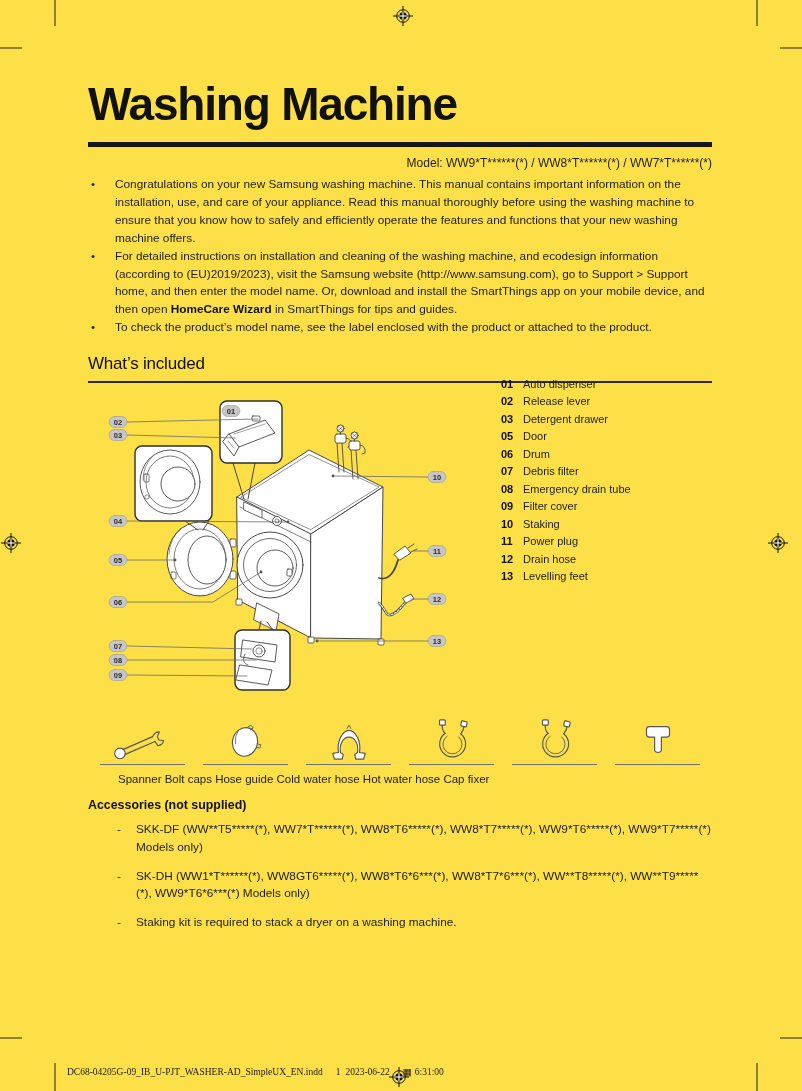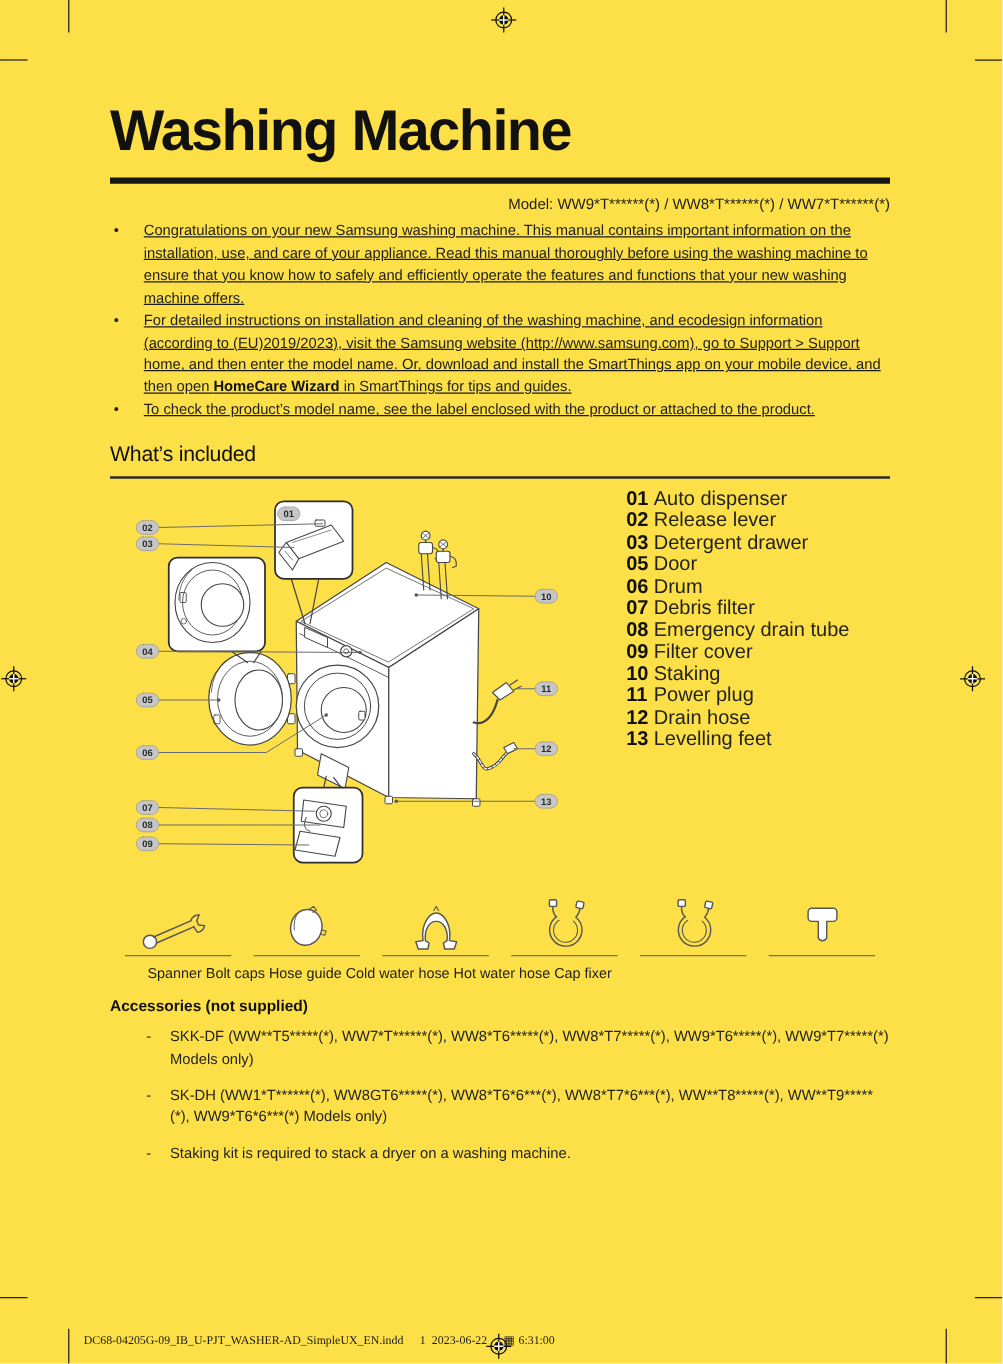--- a/index.html
+++ b/index.html
@@ -8,34 +8,34 @@
     font-family:"Liberation Sans", sans-serif; color:#1c1c1c; overflow:hidden;
   }
   .print-marks { position:absolute; left:0; top:0; width:802px; height:1091px; pointer-events:none; }
 
   .title { position:absolute; left:88px; top:76px; font-size:46px; font-weight:bold;
            letter-spacing:-1.2px; color:#111; line-height:56px; }
   .title-rule { position:absolute; left:88px; top:142px; width:624px; height:5px; background:#161616; }
   .model-line { position:absolute; left:88px; top:156px; width:624px; text-align:right;
                 font-size:12px; color:#1e1e1e; }
 
-  .intro { position:absolute; left:88px; top:176px; width:628px; margin:0; padding:0;text-decoration:underline; }
+  .intro { position:absolute; left:88px; top:176px; width:628px; margin:0; padding:0; }
   .intro li { list-style:none; position:relative; padding-left:27px;
               font-size:11.8px; line-height:17.9px; color:#222; }
   .intro li::before { content:"\2022"; position:absolute; left:3px; top:0; }
   .intro b { color:#111; }
 
   .included-heading { position:absolute; left:88px; top:354px; font-size:17px; font-weight:normal;
                       color:#0f0f0f; letter-spacing:-0.2px; }
   .included-rule { position:absolute; left:88px; top:381px; width:624px; height:2px; background:#2b2b2b; }
 
   .diagram { position:absolute; left:95px; top:388px; width:435px; height:314px; }
   .diagram svg { display:block; }
 
-  .parts { position:absolute; left:501px; top:391px; width:215px; font-size:16px; line-height:17.45px; }
+  .parts { position:absolute; left:501px; top:376px; width:215px; font-size:11px; line-height:17.45px; }
   .part-num { font-weight:bold; display:inline-block; width:22px; color:#111; }
   .part-label { color:#222; }
 
   .acc-row { position:absolute; left:100px; top:708px; display:flex; gap:18px; }
   .acc-cell { width:85px; height:56px; border-bottom:1px solid #6e6e6e;
               display:flex; align-items:flex-end; justify-content:center; }
   .acc-caption { position:absolute; left:118px; top:773px; font-size:11.5px; color:#222; }
 
   .accessories { position:absolute; left:88px; top:798px; width:626px; }
   .acc-heading { font-size:12.4px; font-weight:bold; color:#111; margin:0 0 9px 0; }

